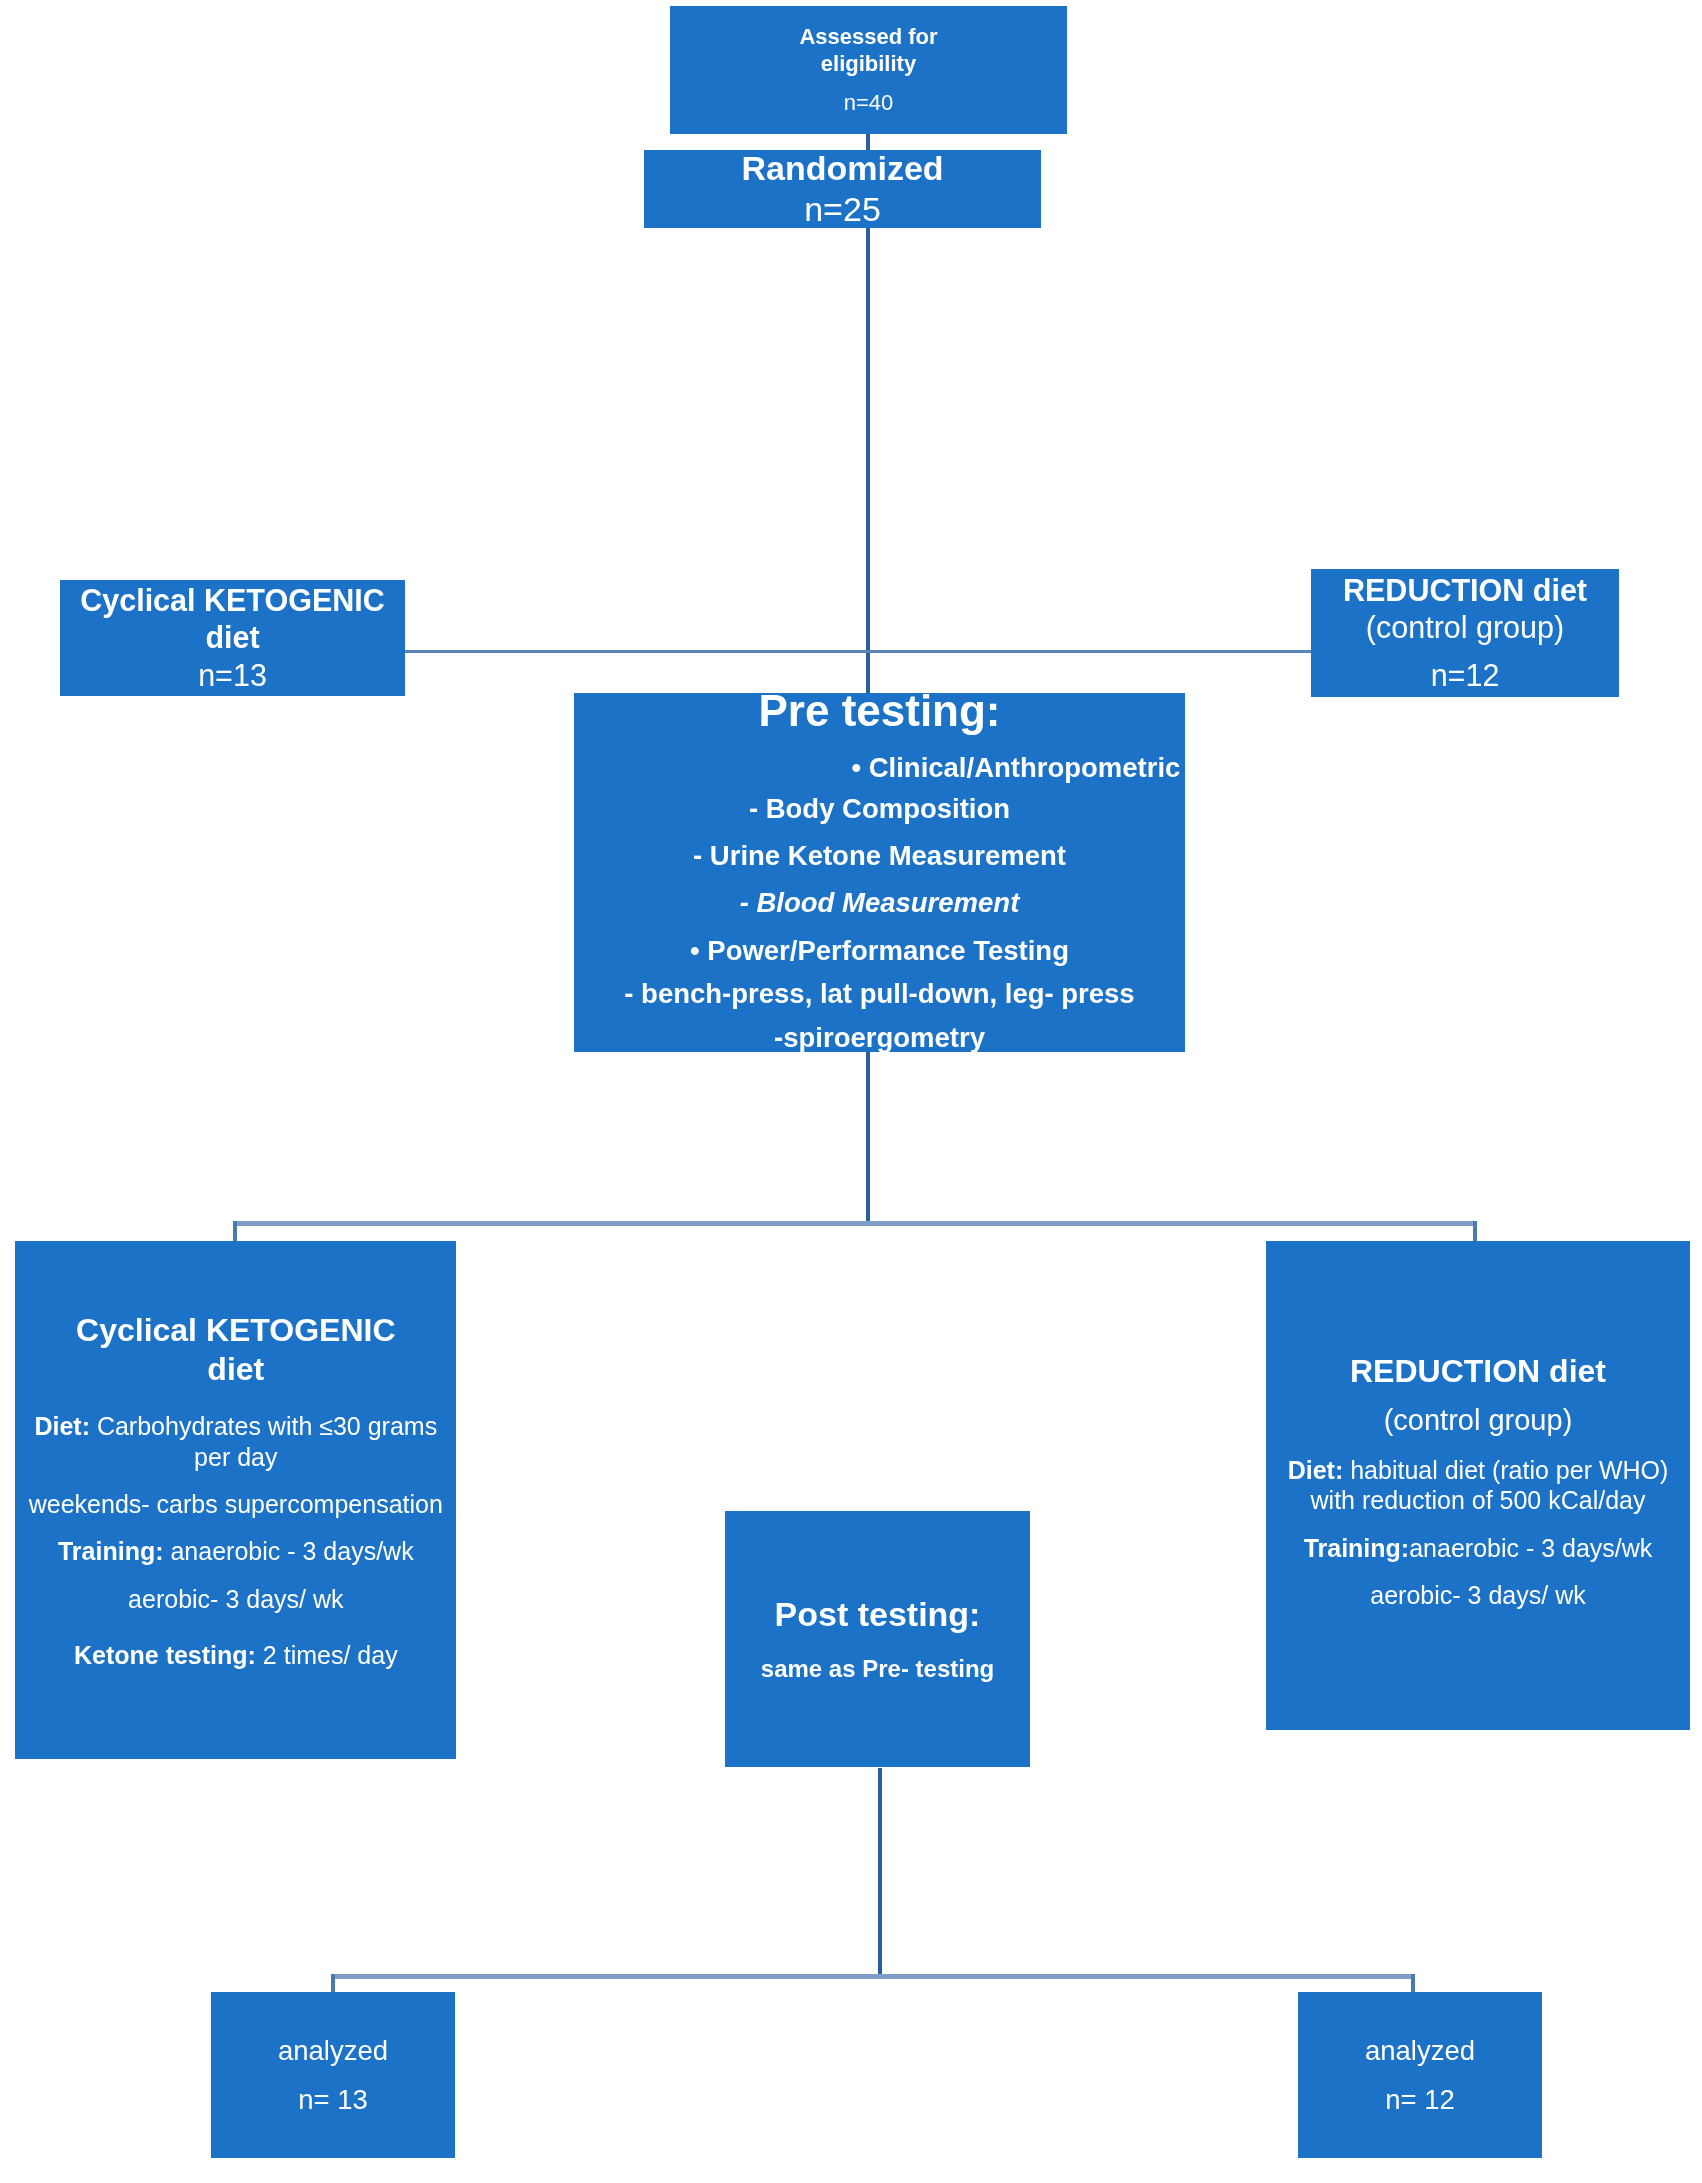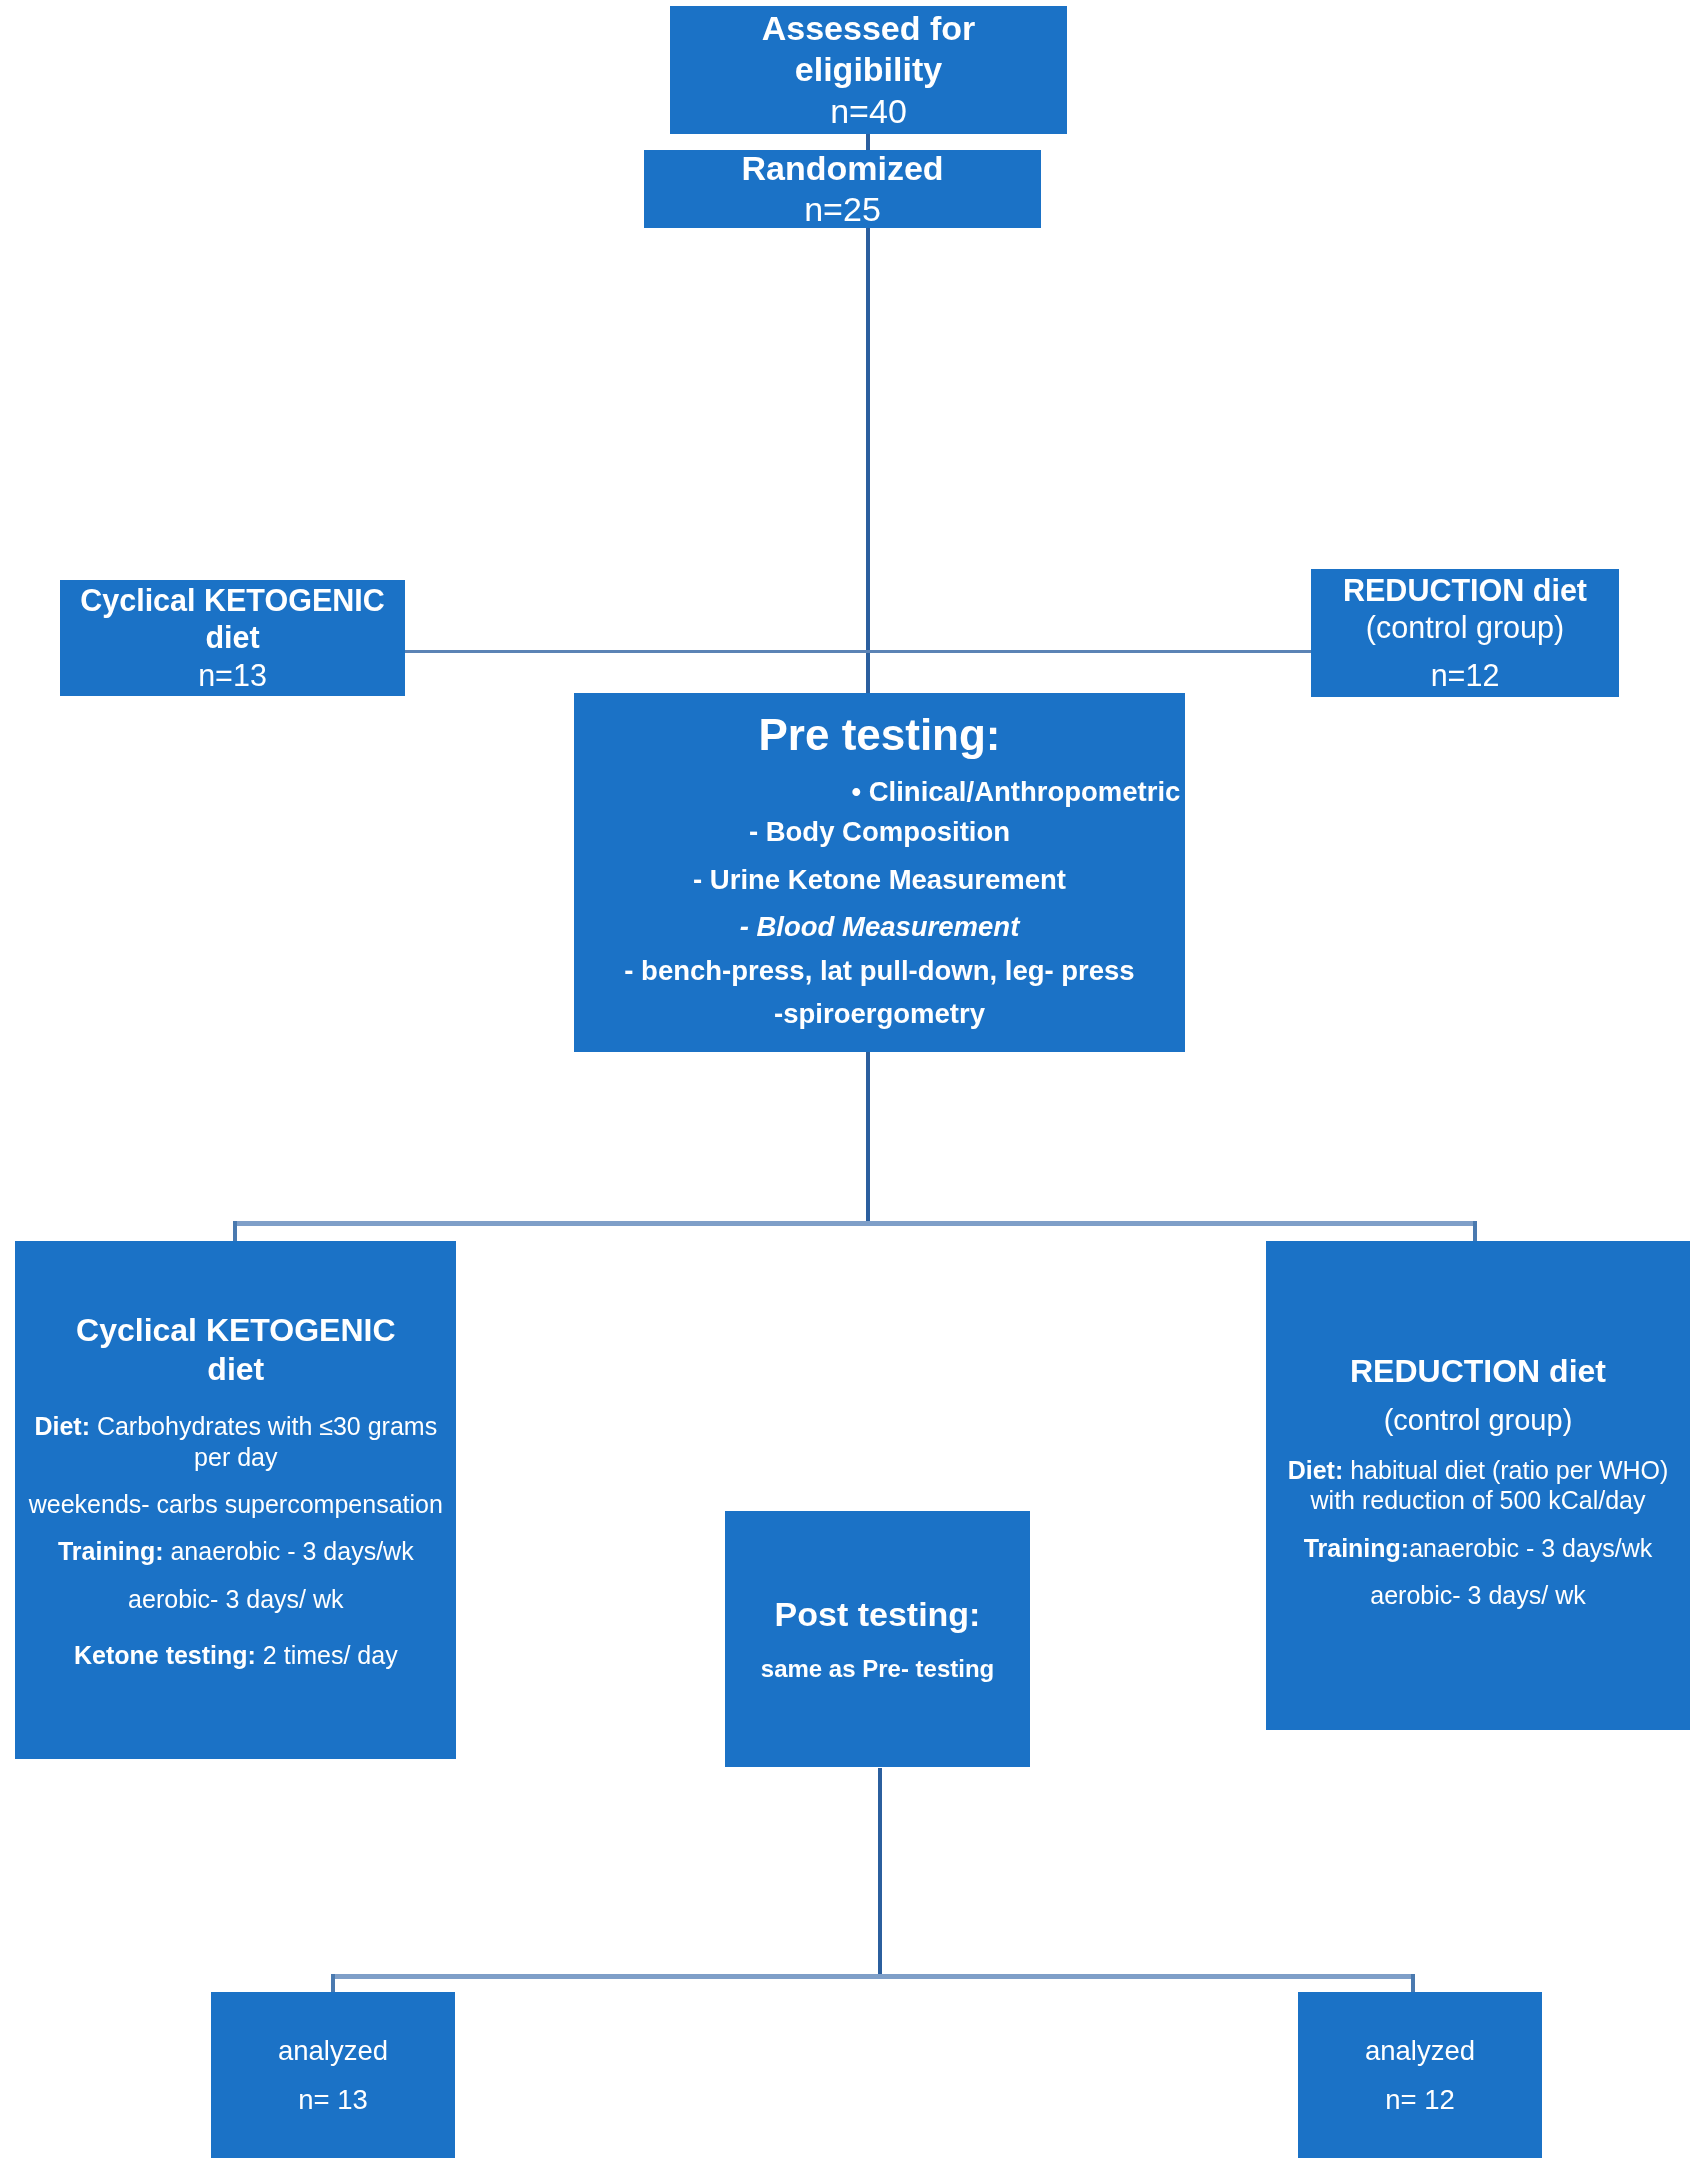--- a/index.html
+++ b/index.html
@@ -51,21 +51,21 @@
     background: #5b83b5;
     height: 3.1px;
   }
   .drop {
     position: absolute;
     background: #4a7ab0;
     width: 3.8px;
   }
 
   
-  #box-assessed   { left: 670px;  top: 6.1px;    width: 397px;  height: 128px; font-size: 34px; }
+  #box-assessed   { left: 670px;  top: 6.1px;    width: 397px;  height: 128px; font-size: 22px; }
   #box-randomized { left: 644px;  top: 150px;  width: 397px;  height: 78px; font-size: 34px; }
   #box-keto-top   { left: 60px;   top: 580px;  width: 345px;  height: 116px; font-size: 30.5px; }
   #box-red-top    { left: 1311px; top: 569px;  width: 308px;  height: 128px; font-size: 30.5px; }
   #box-pre        { left: 574px;  top: 693px;  width: 611px;  height: 359px; font-size: 27.5px; }
   #box-keto-main  { left: 15.3px;   top: 1241px; width: 441px;  height: 518px; font-size: 25px; }
   #box-red-main   { left: 1266px; top: 1241px; width: 424px;  height: 489px; font-size: 25px; }
   #box-post       { left: 725px;  top: 1511px; width: 305px;  height: 256px; font-size: 34px; }
   #box-post .sub  { font-size: 24px; font-weight: bold; }
   #box-analyzed-l { left: 211px;  top: 1992px; width: 244px;  height: 166px; font-size: 27.5px; }
   #box-analyzed-r { left: 1298px; top: 1992px; width: 244px;  height: 166px; font-size: 27.5px; }
@@ -133,20 +133,21 @@
     <span class="spacer"></span>
     <span class="ln">n=12</span>
   </div>
 
   <div class="box" id="box-pre">
     <span class="ln b" style="font-size:44px;margin-bottom:13.7px;">Pre testing:</span>
     <span class="ln b" style="margin:0 0;text-align:right;">• Clinical/Anthropometric</span>
     <span class="ln b" style="margin:6.9px 0;">- Body Composition</span>
     <span class="ln b" style="margin:6.9px 0;">- Urine Ketone Measurement</span>
     <span class="ln b" style="margin:6.9px 0;font-style:italic;">- Blood Measurement</span>
+    <span class="ln b" style="margin:6.9px 0;">• Power/Performance Testing</span>
     <span class="ln b" style="margin:3.1px 0;">- bench-press, lat pull-down, leg- press</span>
     <span class="ln b" style="margin:6.9px 0;">-spiroergometry</span>
   </div>
 
   <div class="box" id="box-keto-main">
     <span class="ln b" style="font-size:32px;">Cyclical KETOGENIC</span>
     <span class="ln b" style="font-size:32px;margin-bottom:13.7px;">diet</span>
     <span class="ln" style="margin:8.4px 0;"><b>Diet:</b><span> Carbohydrates with ≤30 grams per day</span></span>
     <span class="ln" style="margin:8.4px 0;">weekends- carbs supercompensation</span>
     <span class="ln" style="margin:8.4px 0;"><b>Training:</b><span> anaerobic - 3 days/wk</span></span>

